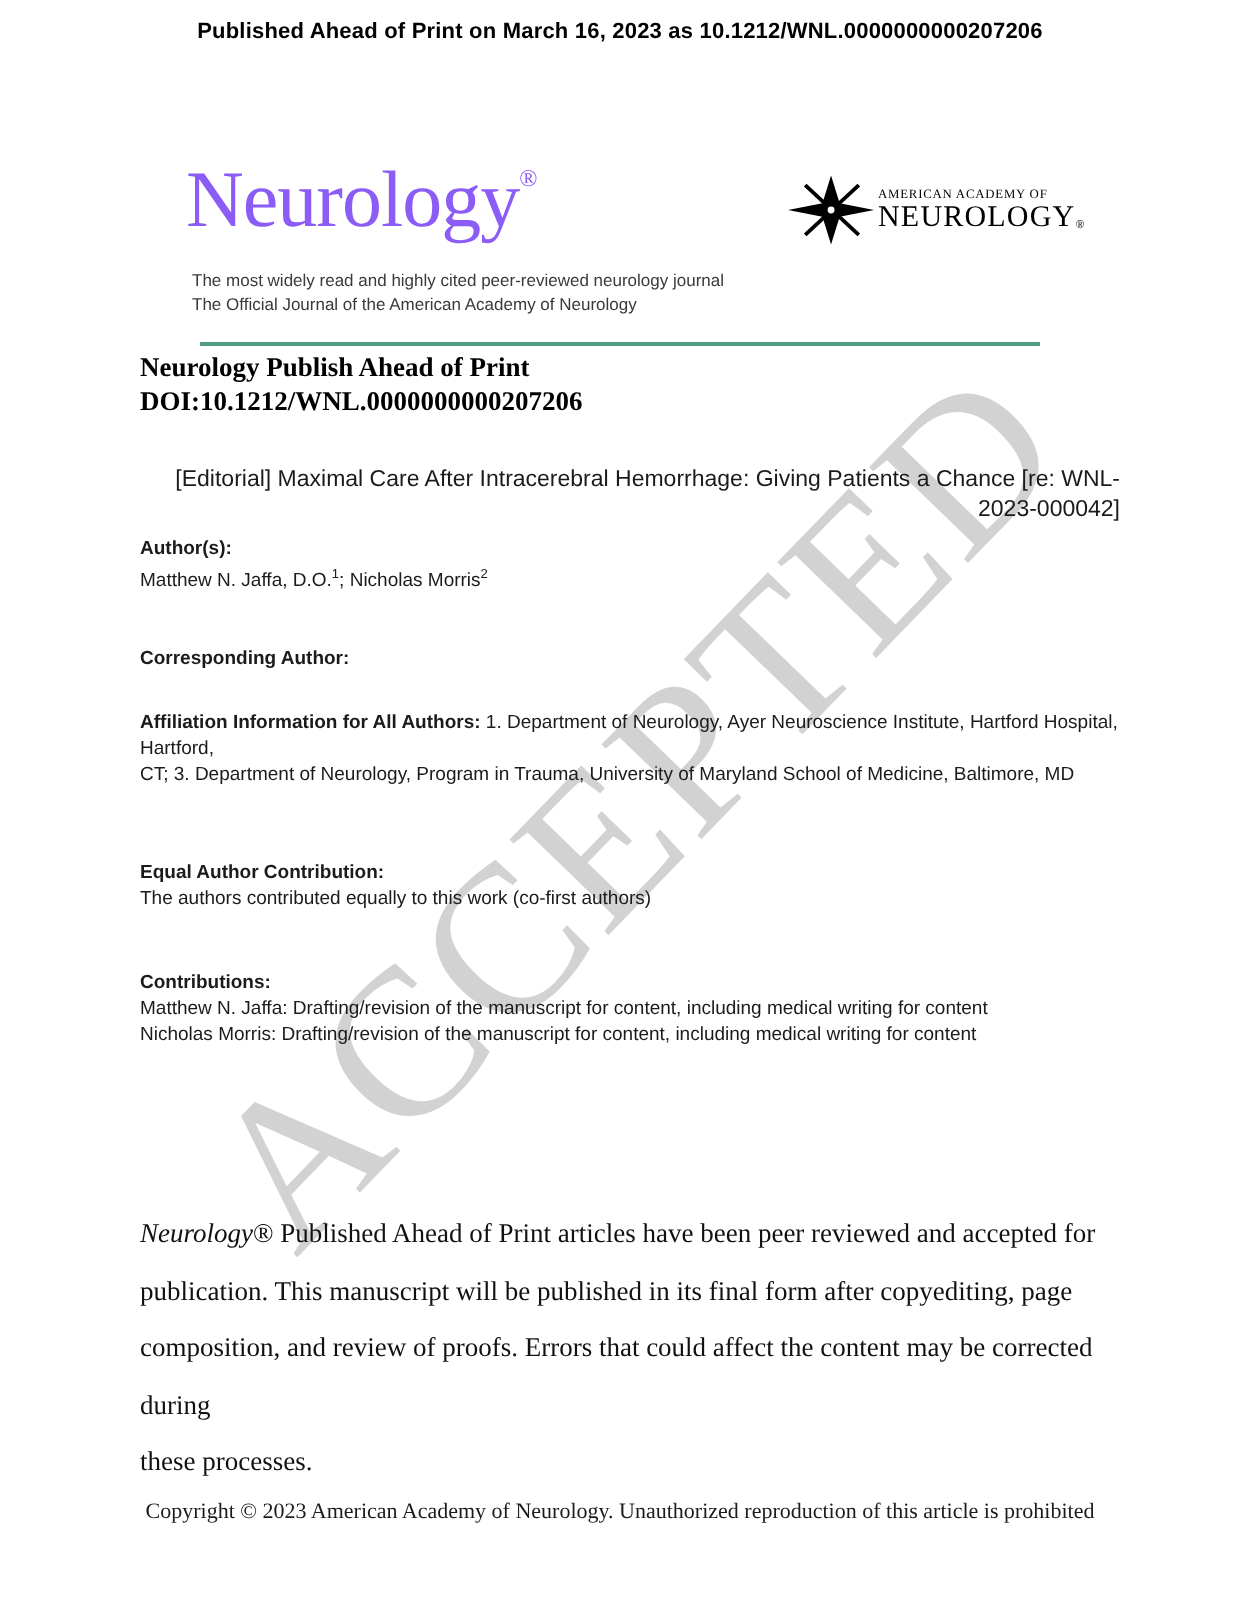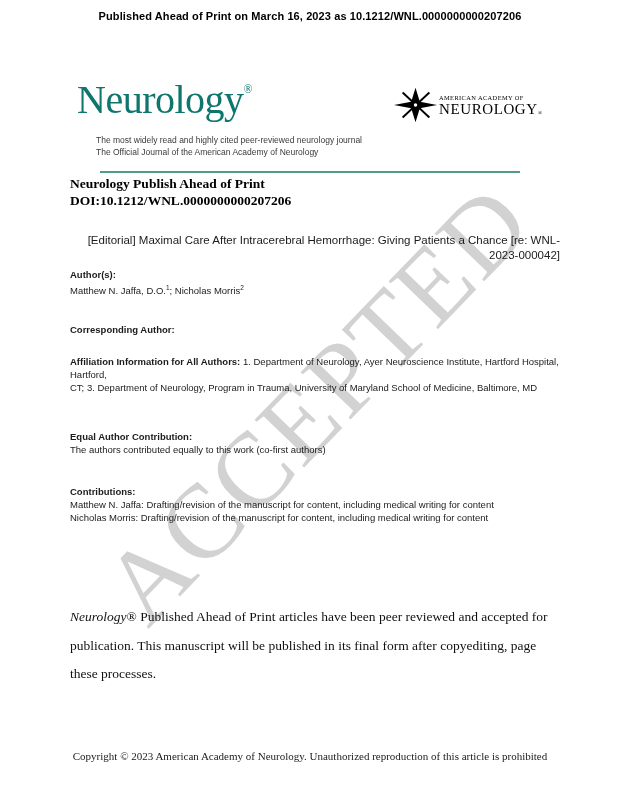--- a/index.html
+++ b/index.html
@@ -10,23 +10,23 @@
   }
   .abs { position:absolute; z-index:1; }
 
   .top-note {
     top:10px; left:0; width:620px; text-align:center;
     font-size:11px; font-weight:700; letter-spacing:0.1px;
   }
 
   
   .logo-name {
-    top:76px; left:77px;
+    top:76px; left:93px;
     font-family:"Liberation Serif", serif; font-size:40px; font-weight:400;
-    color:#0f766e; letter-spacing:-0.5px;
+    color:#8b5cf6; letter-spacing:-0.5px;
   }
   .logo-name sup { font-size:12px; vertical-align:20px; letter-spacing:0; }
   .logo-taglines {
     top:135px; left:96px; font-size:8.5px; line-height:11.5px; color:#3a3a3a;
   }
 
   
   .aan-star { top:84px; left:394px; width:44px; height:42px; }
   .aan-text { top:94px; left:439px; color:#000; }
   .aan-line1 { font-family:"Liberation Serif", serif; font-size:6.4px; letter-spacing:0.4px; line-height:8px; }
@@ -131,18 +131,19 @@
 
   <div class="abs meta sec-contributions">
     <div class="bold">Contributions:</div>
     <div>Matthew N. Jaffa: Drafting/revision of the manuscript for content, including medical writing for content</div>
     <div>Nicholas Morris: Drafting/revision of the manuscript for content, including medical writing for content</div>
   </div>
 
   <div class="abs notice">
     <div class="notice-line"><i>Neurology</i><span>® Published Ahead of Print articles have been peer reviewed and accepted for</span></div>
     <div class="notice-line"><i></i><span>publication. This manuscript will be published in its final form after copyediting, page</span></div>
+    <div class="notice-line"><i></i><span>composition, and review of proofs. Errors that could affect the content may be corrected during</span></div>
     <div class="notice-line"><i></i><span>these processes.</span></div>
   </div>
 
   <div class="abs page-footer">Copyright © 2023 American Academy of Neurology. Unauthorized reproduction of this article is prohibited</div>
 
 </div>
 
 </body></html>

